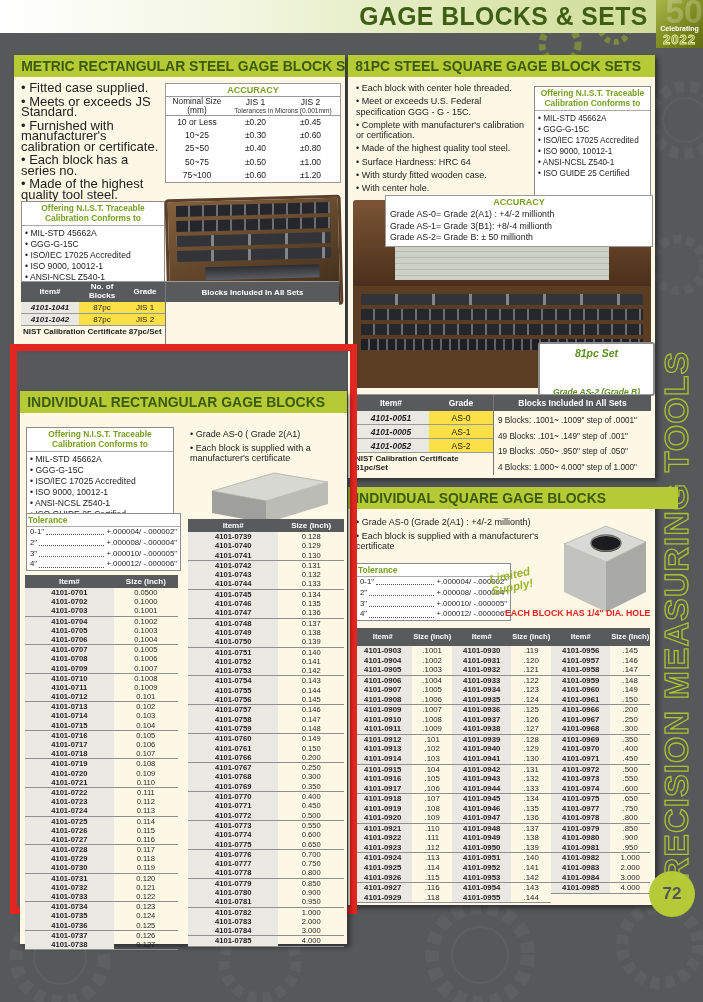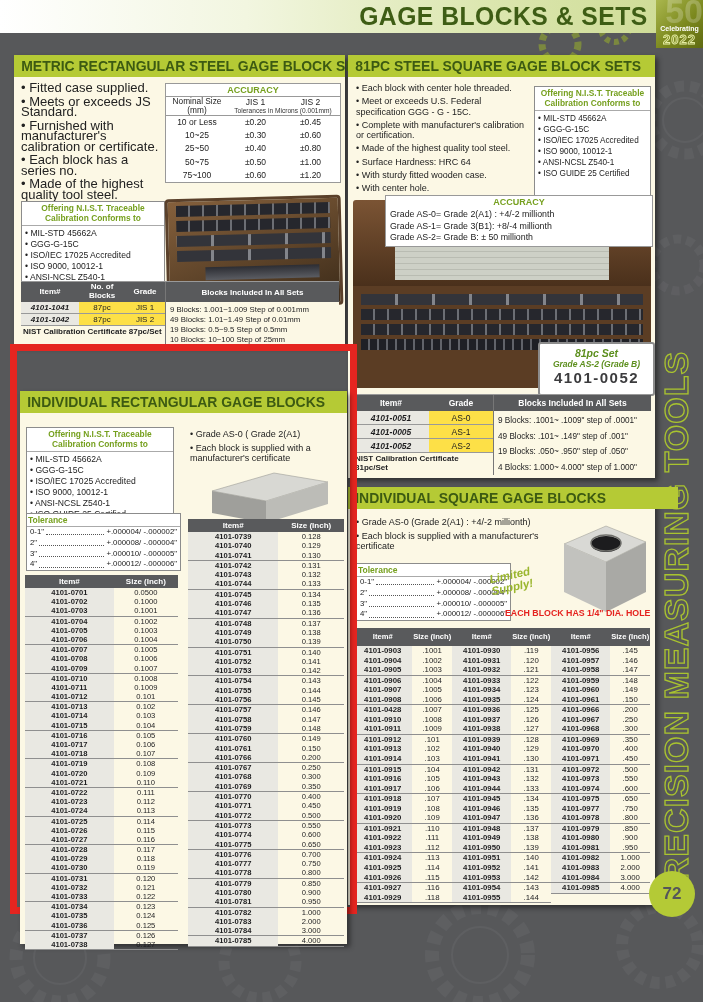--- a/index.html
+++ b/index.html
@@ -102,21 +102,21 @@
   .case-paper{position:absolute;left:14%;top:12%;right:14%;bottom:8%;background:#cdd0c6;
               background-image:repeating-linear-gradient(#cdd0c6 0 5px,#b9bcb2 5px 6px);}
   .case-base{height:54%;background:#5b3d24;padding-top:4px;}
   .stripe{height:11px;margin:4px 8px;background:repeating-linear-gradient(90deg,#26272d 0 12px,#6c6e74 12px 14px);}
   .stripe.wide{background:repeating-linear-gradient(90deg,#33343a 0 34px,#83858b 34px 37px);}
   .acc-box{position:absolute;background:#fff;border:1px solid #999;color:#222;}
   .acc-box-title{color:#76a01f;font-weight:bold;text-align:center;font-size:9px;padding:1px;}
   .acc-box ul{margin:1px 0 2px 4px;padding:0;list-style:none;font-size:8.8px;line-height:11.5px;}
   .set-box{position:absolute;background:#fff;border:2px solid #8c8c8c;border-radius:3px;text-align:center;}
   .set-line1{font-size:10.5px;font-weight:bold;font-style:italic;color:#5c8f1d;margin-top:3px;}
-  .set-line2{font-size:8.5px;font-weight:bold;font-style:italic;color:#5c8f1d;}
+  .set-line2{font-size:8.5px;font-weight:bold;font-style:italic;color:#5c8f1d;margin-top:28px;}
   .set-item{font-size:15px;font-weight:bold;color:#3c3c3e;letter-spacing:1.5px;}
   
   .limited{position:absolute;transform:rotate(-12deg);color:#9ab62e;font-weight:bold;font-style:italic;
            font-size:11.5px;text-align:center;line-height:12px;}
   .hole-note{position:absolute;color:#e5231f;font-weight:bold;font-size:8.8px;}
   
   .side-text{position:absolute;left:657px;top:336px;height:570px;z-index:1;
              writing-mode:vertical-rl;transform:rotate(180deg);
              font-size:34px;font-weight:bold;letter-spacing:1px;
              color:transparent;-webkit-text-stroke:1.3px #a9c32f;white-space:nowrap;}
@@ -236,26 +236,20 @@
         <div class="it-item">4101-1041</div>
         <div class="it-val">87pc</div>
         <div class="it-val">JIS 1</div>
         <div class="it-item">4101-1042</div>
         <div class="it-val">87pc</div>
         <div class="it-val">JIS 2</div>
         <div class="it-footer">NIST Calibration Certificate 87pc/Set</div>
       </div>
       <div class="it-right">
         <div class="it-rhead" style="height:20px;">Blocks Included In All Sets</div>
-        <ul class="blocks-list" style="font-size:7.8px;">
-            <li>9 Blocks: 1.001~1.009 Step of 0.001mm</li>
-            <li>49 Blocks: 1.01~1.49 Step of 0.01mm</li>
-            <li>19 Blocks: 0.5~9.5 Step of 0.5mm</li>
-            <li>10 Blocks: 10~100 Step of 25mm</li>
-          </ul>
       </div>
     </div>
   </div>
 
   <div class="section" id="sec-81" style="left:348px;top:55px;width:307px;height:423px;">
     <div class="sec-head">
       <span>81PC STEEL SQUARE GAGE BLOCK SETS</span>
     </div>
     <ul class="bullets" style="left:8px;top:28px;width:172px;font-size:9px;line-height:10.3px;">
         <li>Each block with center hole threaded.</li>
@@ -802,21 +796,21 @@
             </div>
             <div class="gb-row">
               <span class="gb-cell c0">4101-0907</span>
               <span class="gb-cell c1">.1005</span>
             </div>
             <div class="gb-row">
               <span class="gb-cell c0">4101-0908</span>
               <span class="gb-cell c1">.1006</span>
             </div>
             <div class="gb-row">
-              <span class="gb-cell c0">4101-0428</span>
+              <span class="gb-cell c0">4101-0909</span>
               <span class="gb-cell c1">.1007</span>
             </div>
             <div class="gb-row">
               <span class="gb-cell c0">4101-0910</span>
               <span class="gb-cell c1">.1008</span>
             </div>
             <div class="gb-row">
               <span class="gb-cell c0">4101-0911</span>
               <span class="gb-cell c1">.1009</span>
             </div>

